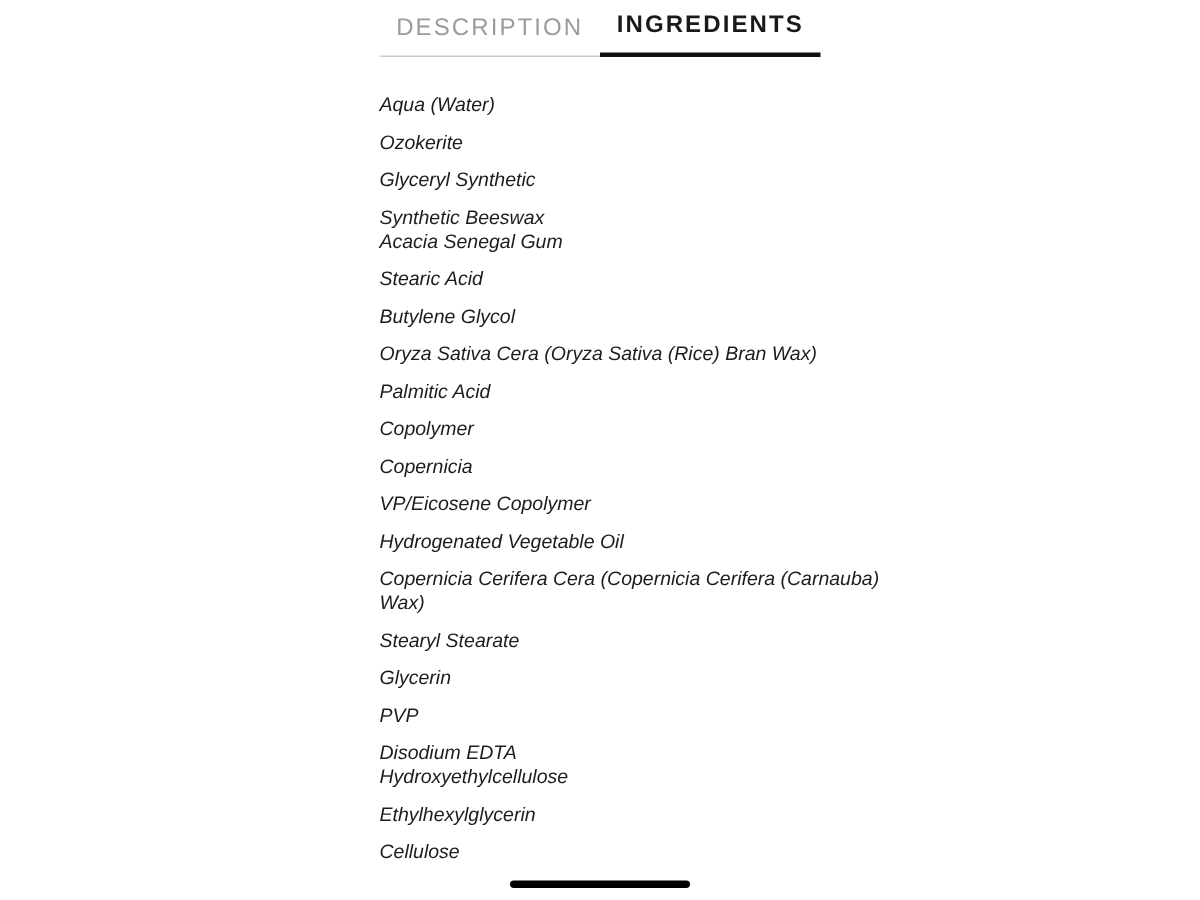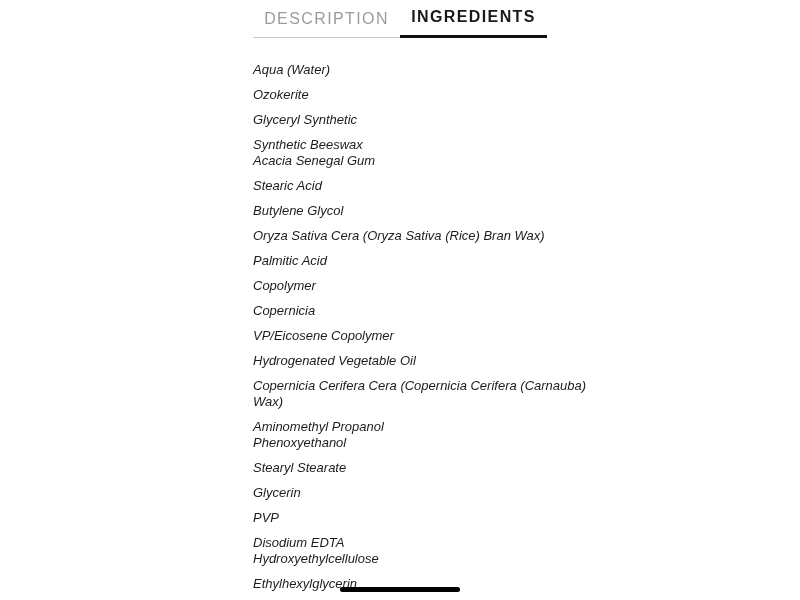--- a/index.html
+++ b/index.html
@@ -113,24 +113,20 @@
         <div class="line">VP/Eicosene Copolymer</div>
       </div>
       <div class="group">
         <div class="line">Hydrogenated Vegetable Oil</div>
       </div>
       <div class="group">
         <div class="line">Copernicia Cerifera Cera (Copernicia Cerifera (Carnauba)</div>
         <div class="line">Wax)</div>
       </div>
       <div class="group">
-        <div class="line">Aminomethyl Propanol</div>
-        <div class="line">Phenoxyethanol</div>
-      </div>
-      <div class="group">
         <div class="line">Stearyl Stearate</div>
       </div>
       <div class="group">
         <div class="line">Glycerin</div>
       </div>
       <div class="group">
         <div class="line">PVP</div>
       </div>
       <div class="group">
         <div class="line">Disodium EDTA</div>

